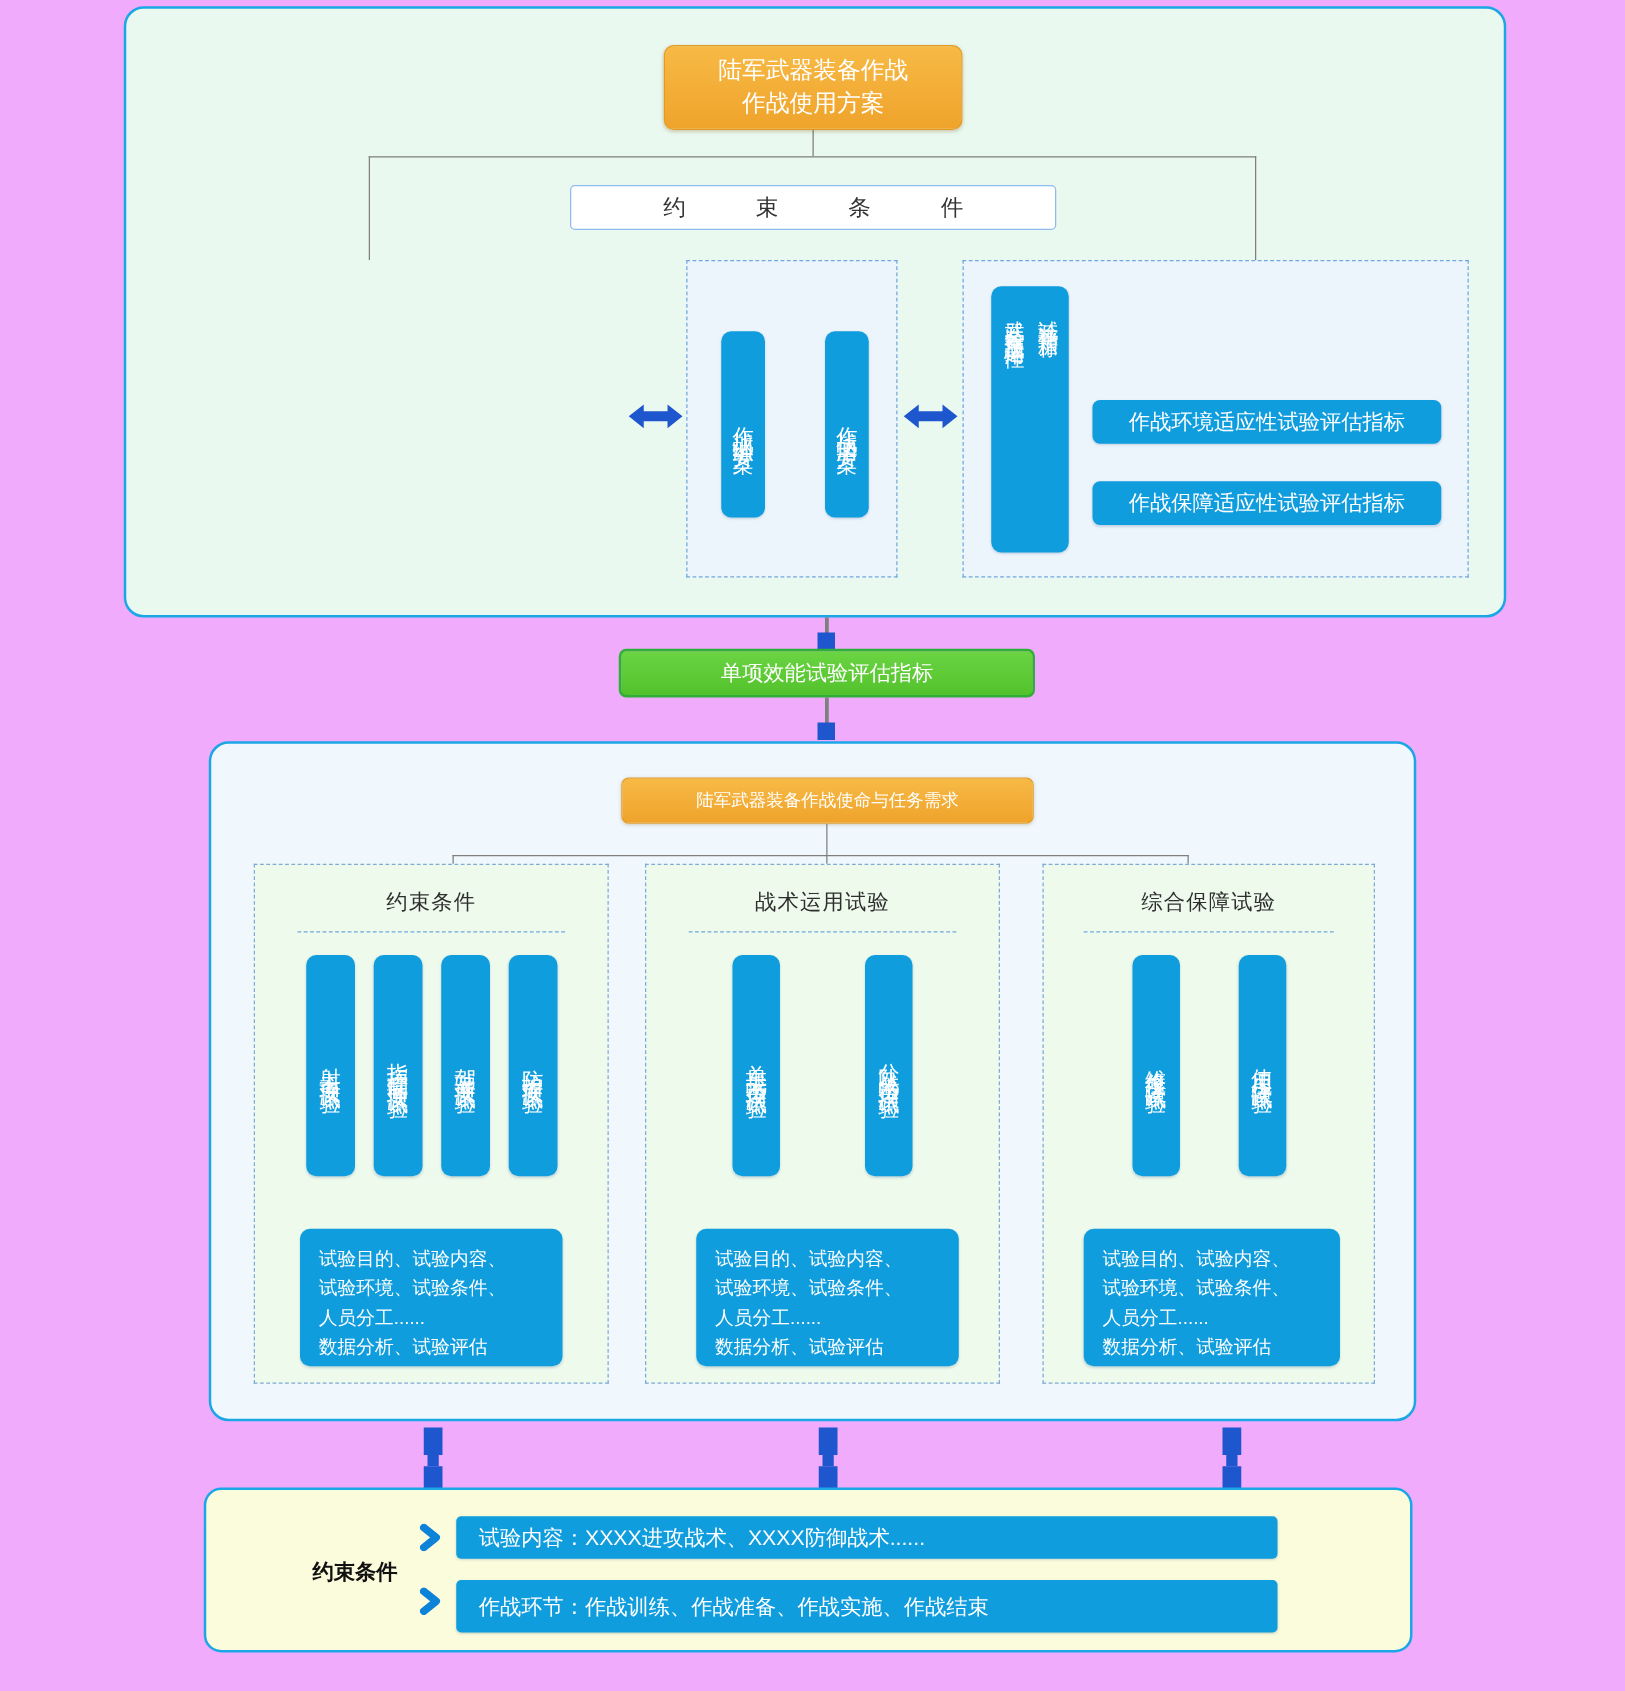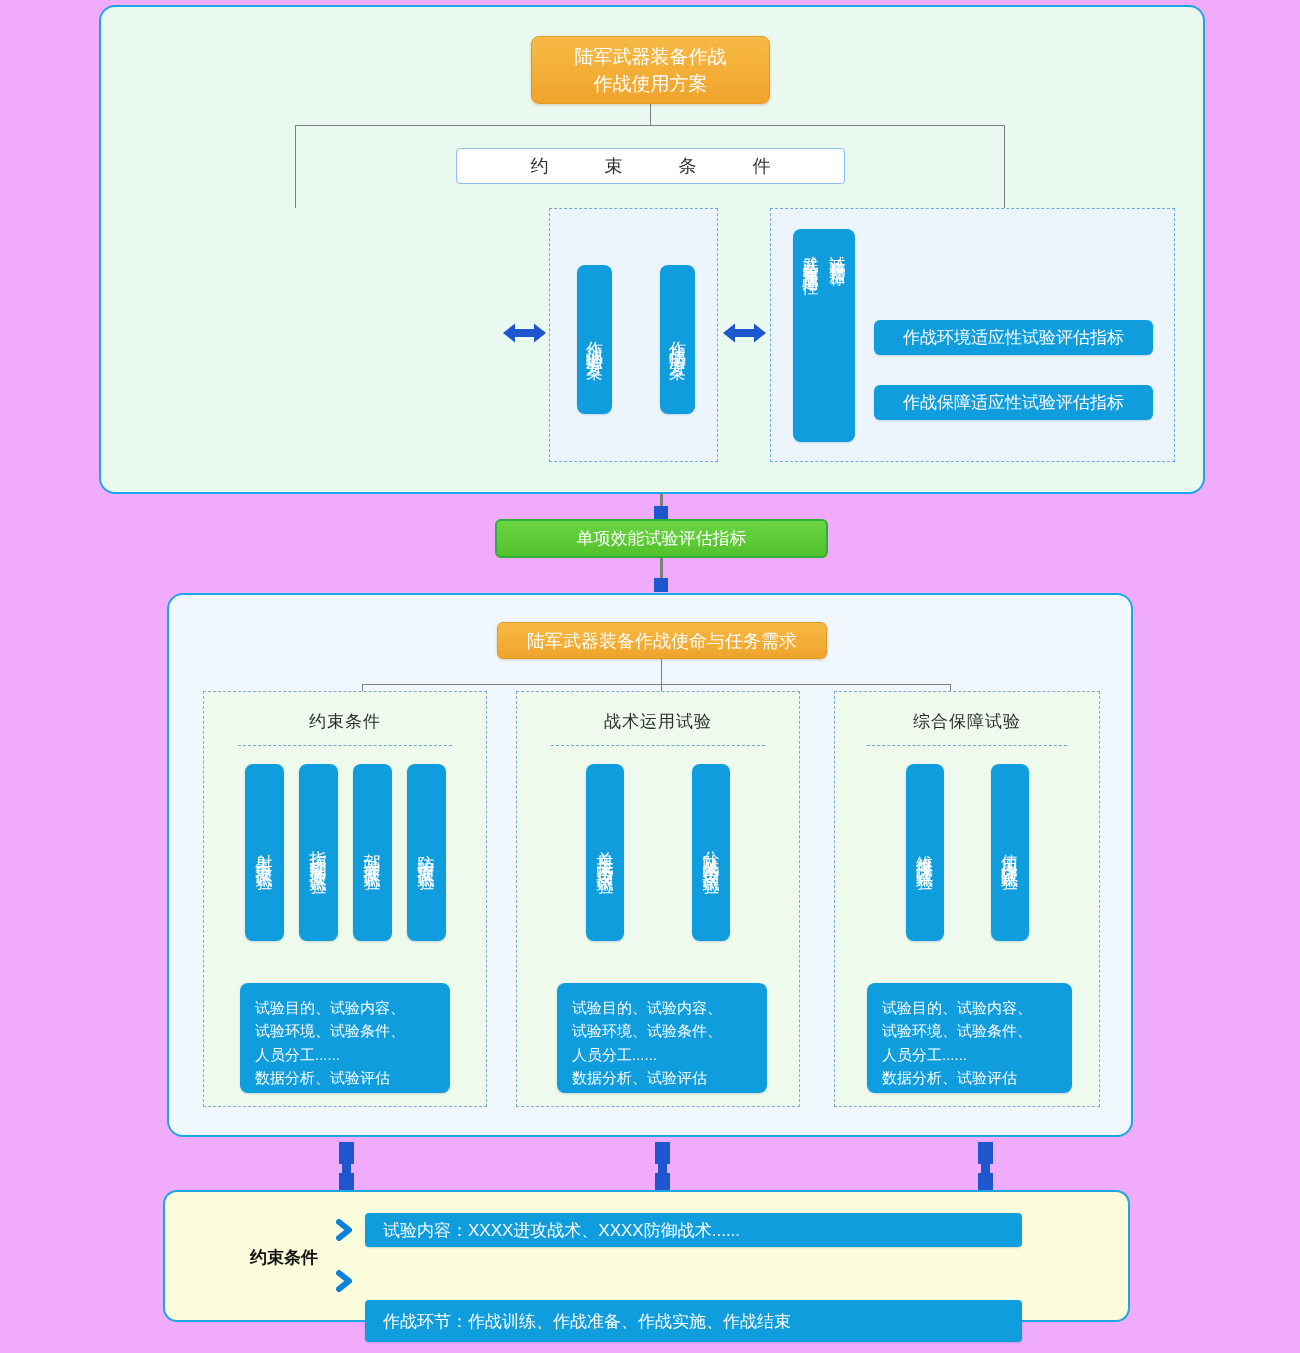--- a/index.html
+++ b/index.html
@@ -111,21 +111,21 @@
   <div class="abs gline" style="left:660px;top:494px;width:3px;height:26px;"></div>
   <div class="abs nodesq" style="left:654px;top:506px;width:14px;height:14px;"></div>
   <div class="abs greenbox" style="left:495px;top:519px;width:333px;height:39px;">
     <span>单项效能试验评估指标</span>
   </div>
   <div class="abs gline" style="left:660px;top:558px;width:3px;height:27px;"></div>
   <div class="abs nodesq" style="left:654px;top:578px;width:14px;height:14px;"></div>
 
   <div class="abs shell shell-blue" style="left:167px;top:593px;width:966px;height:544px;"></div>
 
-  <div class="abs orange" style="left:497px;top:622px;width:330px;height:37px;font-size:18px;border-radius:6px;">
+  <div class="abs orange" style="left:497px;top:622px;width:330px;height:37px;font-size:14px;border-radius:6px;">
     <div>陆军武器装备作战使命与任务需求</div>
   </div>
 
   <div class="abs gline" style="left:661px;top:659px;width:1px;height:25px;"></div>
   <div class="abs gline" style="left:362px;top:684px;width:589px;height:1px;"></div>
   <div class="abs gline" style="left:362px;top:684px;width:1px;height:8px;"></div>
   <div class="abs gline" style="left:661px;top:684px;width:1px;height:8px;"></div>
   <div class="abs gline" style="left:950px;top:684px;width:1px;height:8px;"></div>
 
   <div class="abs dash-green" style="left:203px;top:691px;width:284px;height:416px;">
@@ -214,17 +214,17 @@
   <svg class="abs" style="left:336px;top:1219px;" width="18" height="22" viewBox="0 0 18 22">
     <path d="M3 3 L13 11 L3 19" fill="none" stroke="#0C82D8" stroke-width="6" stroke-linecap="round" stroke-linejoin="round"></path>
   </svg>
   <div class="abs bluebox bar" style="left:365px;top:1213px;width:657px;height:34px;">
     <span>试验内容：XXXX进攻战术、XXXX防御战术......</span>
   </div>
 
   <svg class="abs" style="left:336px;top:1270px;" width="18" height="22" viewBox="0 0 18 22">
     <path d="M3 3 L13 11 L3 19" fill="none" stroke="#0C82D8" stroke-width="6" stroke-linecap="round" stroke-linejoin="round"></path>
   </svg>
-  <div class="abs bluebox bar" style="left:365px;top:1264px;width:657px;height:42px;margin-top:36px;">
+  <div class="abs bluebox bar" style="left:365px;top:1264px;width:657px;height:42px;">
     <span>作战环节：作战训练、作战准备、作战实施、作战结束</span>
   </div>
 
 </div>
 
 </body></html>

